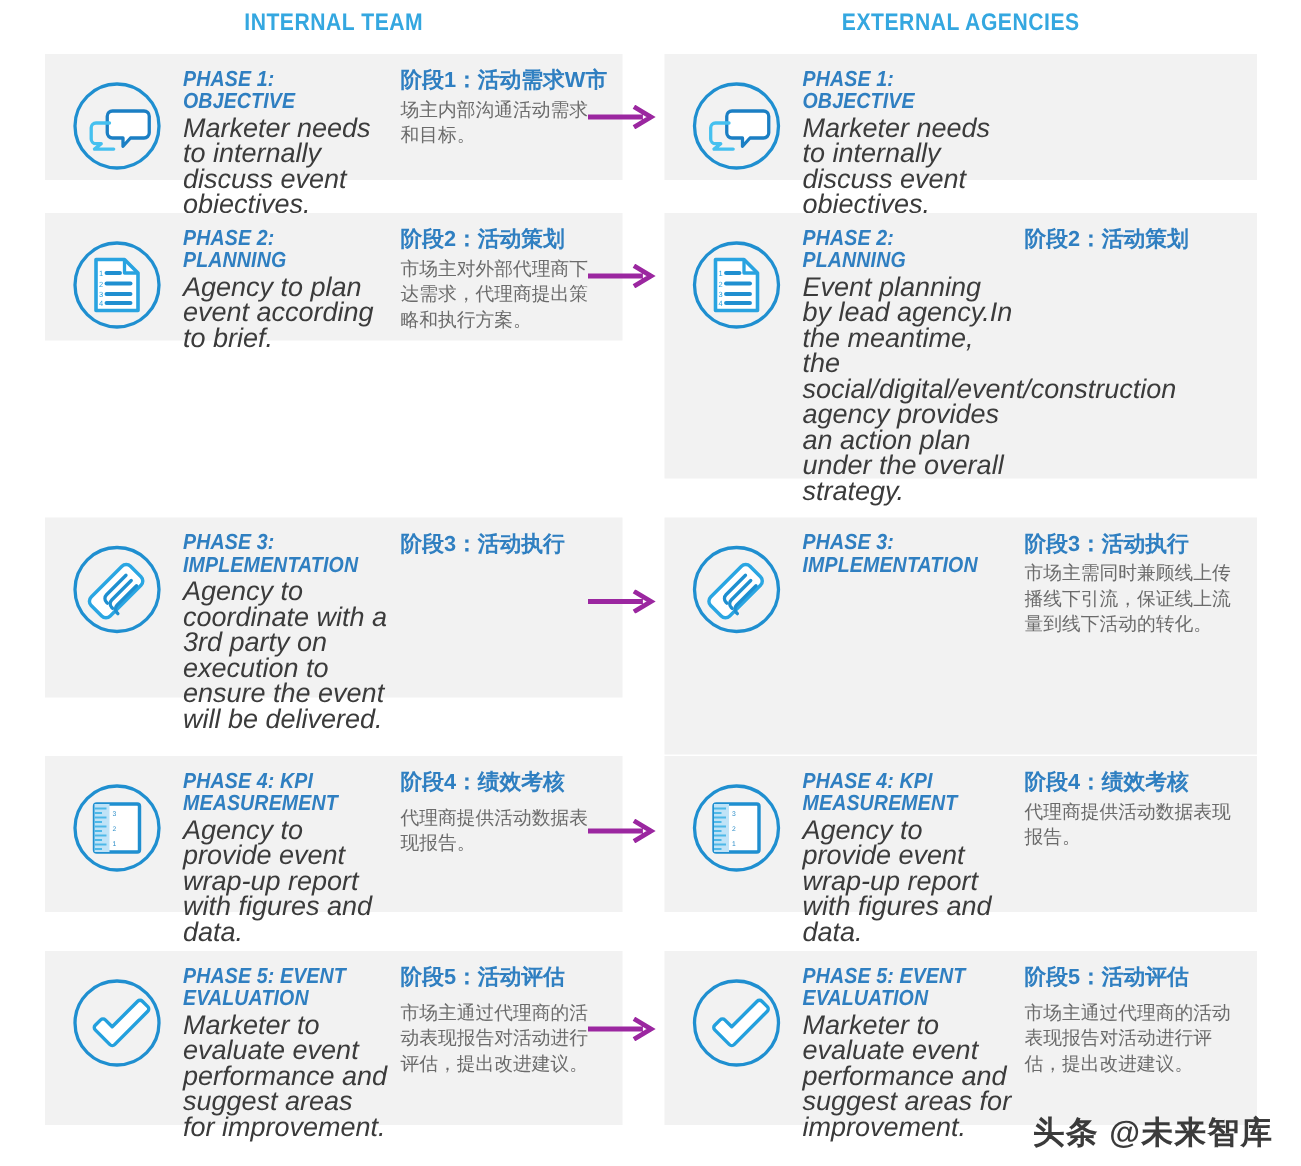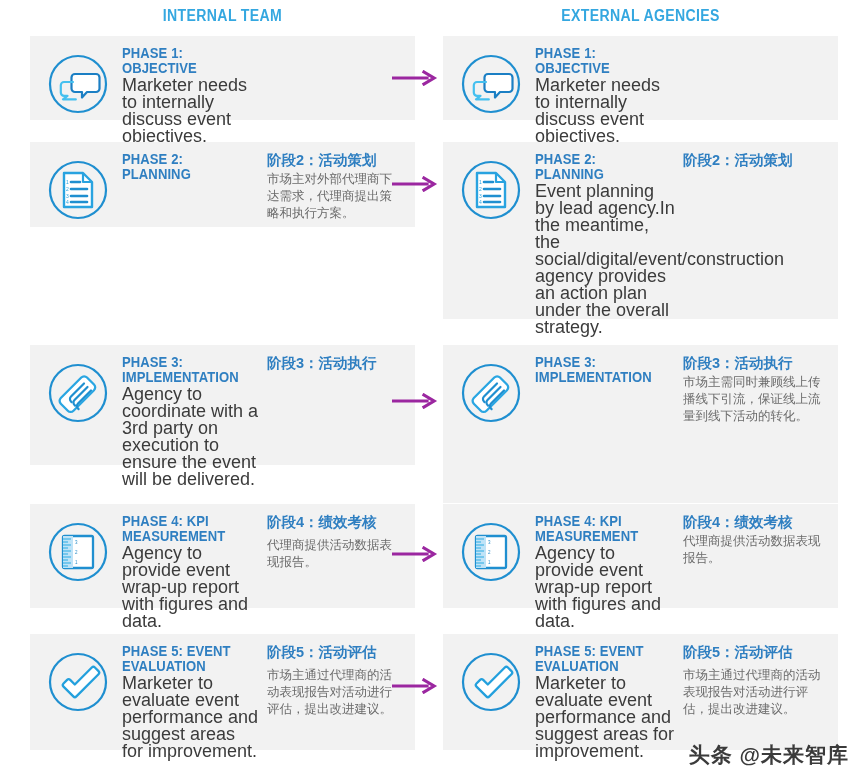--- a/index.html
+++ b/index.html
@@ -71,20 +71,21 @@
     flex: 1 1 auto;
     display: flex;
     align-items: flex-start;
     min-width: 0;
   }
 
   .col-en {
     flex: 0 0 auto;
     box-sizing: border-box;
     padding-right: 8px;
+    font-style: italic;
   }
   .card.left  .col-en { width: 145px; }
   .card.right .col-en { width: 148px; }
 
   .col-zh {
     flex: 0 0 auto;
     box-sizing: border-box;
   }
   .card.left  .col-zh { width: 136px; }
   .card.right .col-zh { width: 143px; }
@@ -162,20 +163,24 @@
           <circle cx="36" cy="36" r="28" fill="none" stroke="#1f8fd0" stroke-width="2.2"></circle>
           <path d="M33 26h21a3.5 3.5 0 0 1 3.5 3.5v11A3.5 3.5 0 0 1 54 44h-9l-5 5.5V44h-7a3.5 3.5 0 0 1-3.5-3.5v-11A3.5 3.5 0 0 1 33 26z" fill="#ffffff" stroke="#1b7fc4" stroke-width="2.2" stroke-linejoin="round"></path>
           <path d="M31 34h-9a3.2 3.2 0 0 0-3.2 3.2v7.4A3.2 3.2 0 0 0 22 47.8h3.5l-4.5 3.6h12.8" fill="none" stroke="#45c0ef" stroke-width="2.2" stroke-linejoin="round" stroke-linecap="round"></path>
         </svg>
       </span>
       <div class="text-cols">
         <div class="col-en">
           <div class="phase-title">PHASE 1: OBJECTIVE</div>
           <div class="phase-body">Marketer needs to internally discuss event objectives.</div>
         </div>
+        <div class="col-zh">
+          <div class="zh-title">阶段1：活动需求W市</div>
+          <div class="zh-body">场主内部沟通活动需求和目标。</div>
+        </div>
       </div>
     </div>
 
     <div class="arrow" style="top:34px;">
       <svg viewBox="0 0 46 16">
           <path d="M1 8h34M32 2l10 6-10 6" fill="none" stroke="#9b27a0" stroke-width="3.2" stroke-linecap="square" stroke-linejoin="miter"></path>
         </svg>
     </div>
 
     <div class="card right" style="height:84px;">
@@ -212,20 +217,21 @@
             <text x="24" y="30">1</text>
               <text x="24" y="37">2</text>
             <text x="24" y="44">3</text>
               <text x="24" y="50">4</text>
           </g>
         </svg>
       </span>
       <div class="text-cols">
         <div class="col-en">
           <div class="phase-title">PHASE 2: PLANNING</div>
+          <div class="phase-body">Agency to plan event according to brief.</div>
         </div>
         <div class="col-zh">
           <div class="zh-title">阶段2：活动策划</div>
           <div class="zh-body">市场主对外部代理商下达需求，代理商提出策略和执行方案。</div>
         </div>
       </div>
     </div>
 
     <div class="arrow" style="top:34px;">
       <svg viewBox="0 0 46 16">

